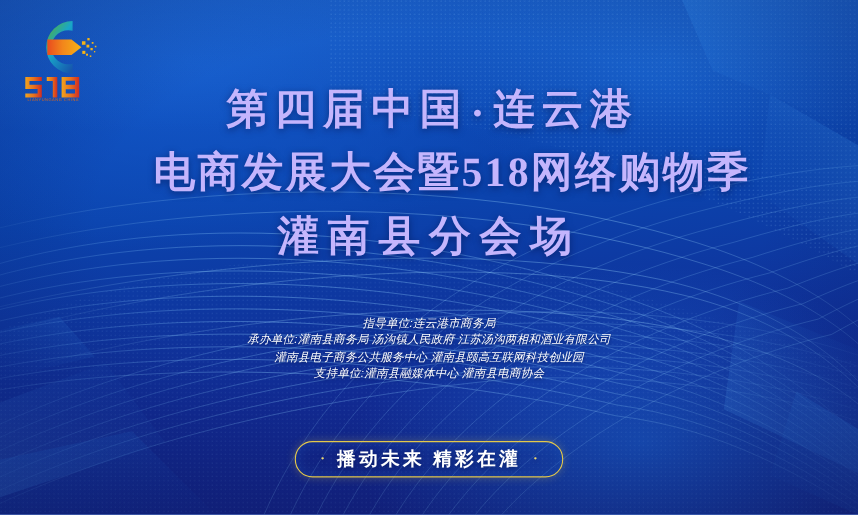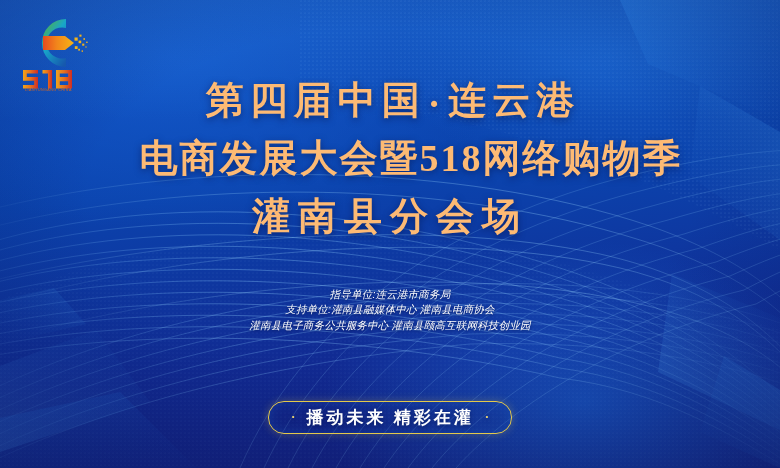--- a/index.html
+++ b/index.html
@@ -66,21 +66,21 @@
   }
   .logo svg { display: block; }
 
   
   .headline {
     position: absolute;
     left: 0;
     right: 0;
     top: 78px;
     text-align: center;
-    color: #fdba74;
+    color: #c4b5fd;
     font-family: "Liberation Serif", "DejaVu Serif", serif;
     font-weight: bold;
     text-shadow: 0 2px 7px rgba(3,16,70,0.55);
   }
   .title-l1 {
     font-size: 38px;
     letter-spacing: 6px;
     line-height: 1.18;
     padding-left: 6px;
   }
@@ -334,22 +334,23 @@
   <div class="headline">
     <div class="title-l1">
       <span>第四届中国</span><span class="dot-sep">·</span><span>连云港</span>
     </div>
     <div class="title-l2">电商发展大会暨518网络购物季</div>
     <div class="title-l3">灌南县分会场</div>
   </div>
 
   <div class="credits">
     <div>指导单位:连云港市商务局</div>
+    <div>承办单位:灌南县商务局  汤沟镇人民政府  江苏汤沟两相和酒业有限公司</div>
+    <div>灌南县电子商务公共服务中心  灌南县颐高互联网科技创业园</div>
     <div>支持单位:灌南县融媒体中心  灌南县电商协会</div>
-    <div>灌南县电子商务公共服务中心  灌南县颐高互联网科技创业园</div>
   </div>
 
   <div class="slogan-wrap">
     <div class="slogan">
       <span class="bullet">·</span>
       <span class="slogan-text">播动未来 精彩在灌</span>
       <span class="bullet">·</span>
     </div>
   </div>
 

